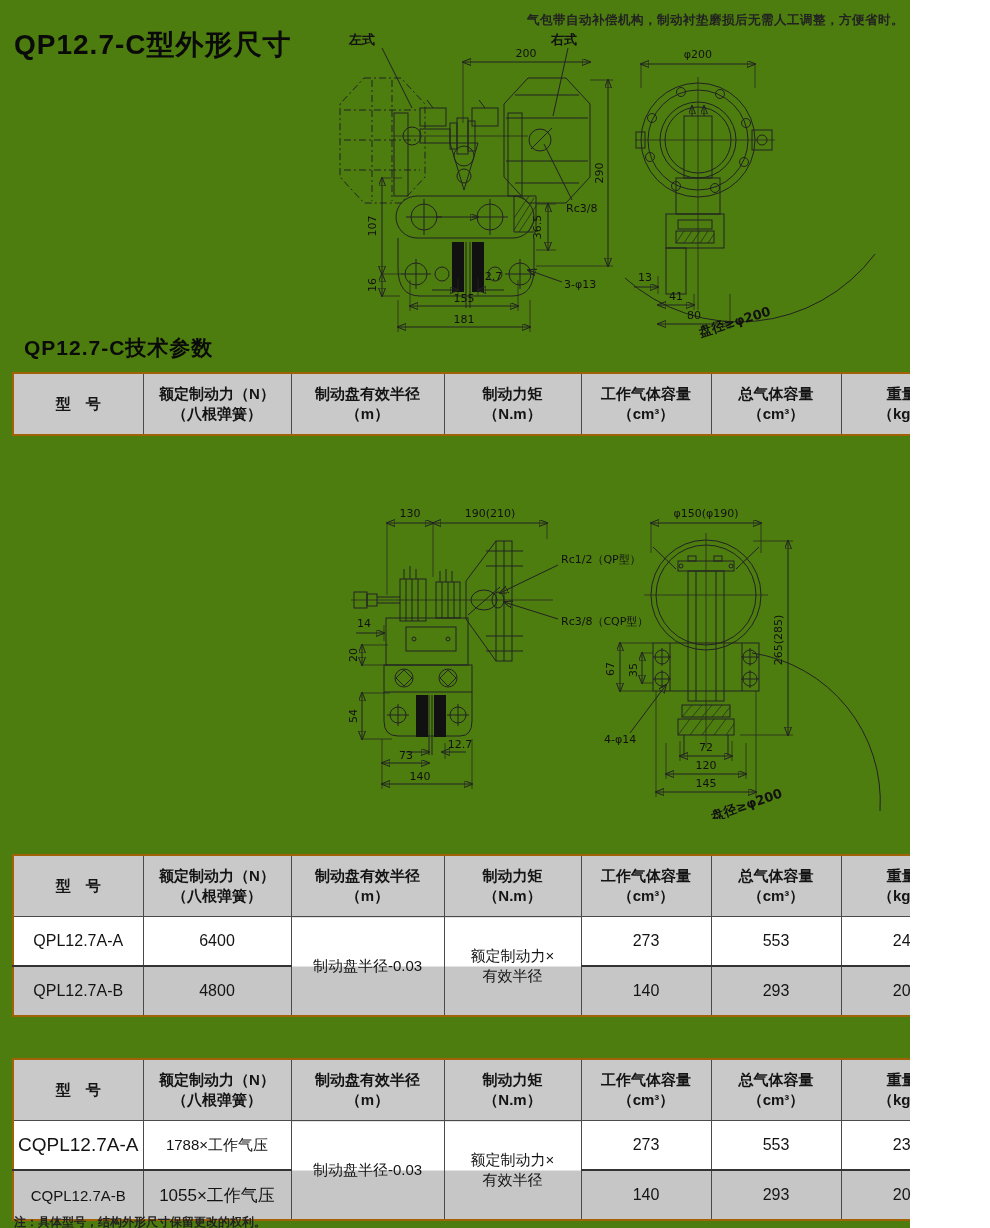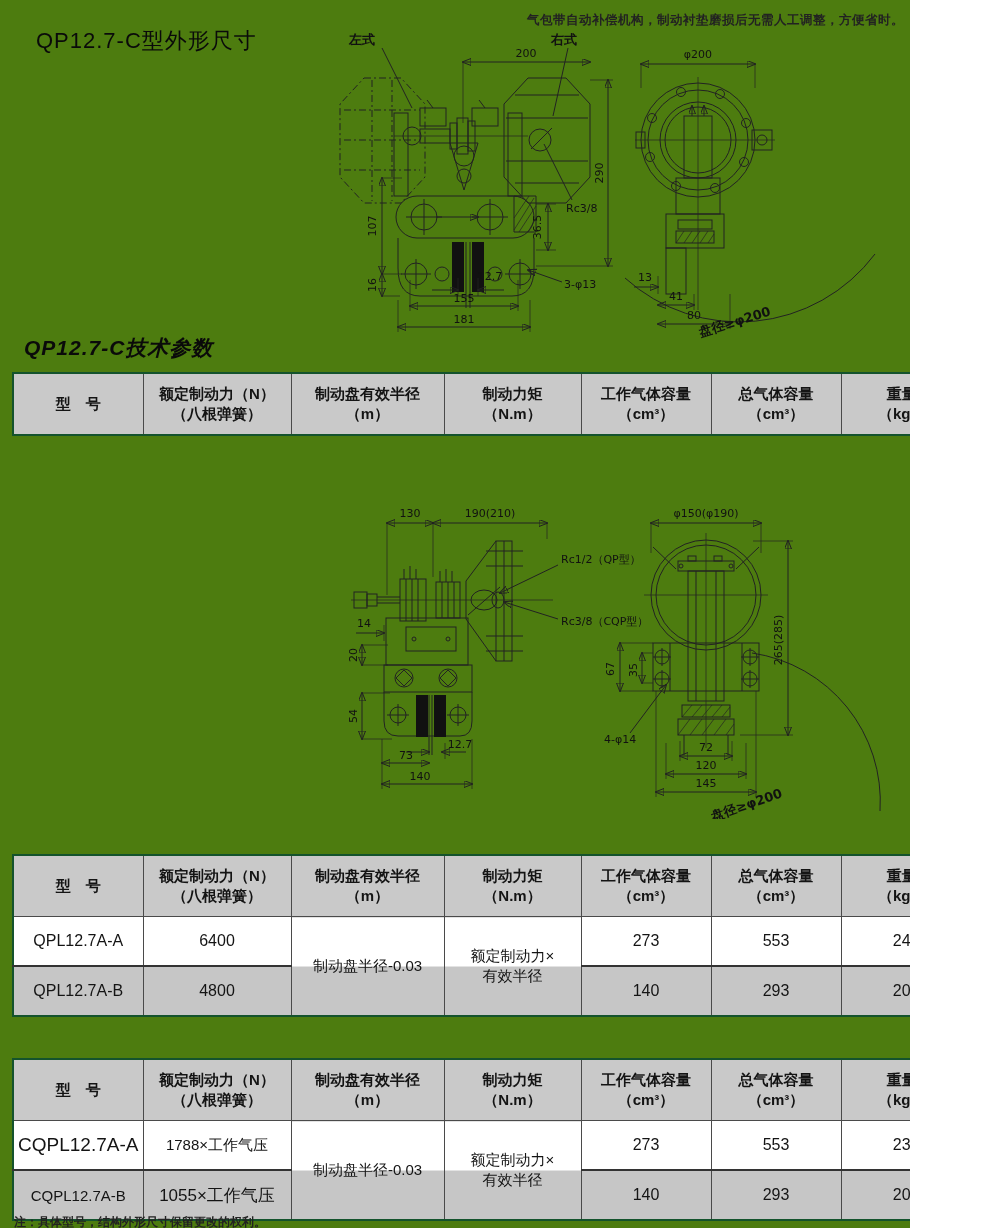--- a/index.html
+++ b/index.html
@@ -1,26 +1,26 @@
 <!DOCTYPE html>
 <html><head>
 <meta charset="utf-8">
 <style>
   html,body{margin:0;padding:0;background:#fff;}
   .page{position:relative;width:910px;height:1228px;background:#4d7c0f;overflow:hidden;
         font-family:"Liberation Sans","DejaVu Sans",sans-serif;color:#111;}
   .abs{position:absolute;}
   .top-note{top:12px;right:6px;font-size:12.5px;font-weight:700;color:#222;letter-spacing:.5px;}
-  .h-big{font-size:22px;font-weight:400;color:#0a0a0a;letter-spacing:1px;white-space:nowrap;margin-left:22px;}
-  .h-tbl{font-size:21px;font-weight:700;color:#0a0a0a;letter-spacing:1px;white-space:nowrap;font-style:italic;}
+  .h-big{font-size:28px;font-weight:700;color:#0a0a0a;letter-spacing:1px;white-space:nowrap;}
+  .h-tbl{font-size:21px;font-weight:700;color:#0a0a0a;letter-spacing:1px;white-space:nowrap;}
   .footer-note{font-size:12px;font-weight:600;color:#222;}
 
   
   table.spec{border-collapse:collapse;table-layout:fixed;width:950px;background:#fff;
-             border:2px solid #14532d;}
+             border:2px solid #a16207;}
   table.spec th,table.spec td{border:1px solid #4a4a4a;text-align:center;vertical-align:middle;
              padding:2px 3px;color:#141414;overflow:hidden;}
   table.spec th{background:#c9c9c9;font-weight:700;font-size:15px;line-height:1.35;height:56px;}
   table.spec td{font-size:16px;}
   table.t1 td{height:52px;}
   table.t2 td{height:44px;}
   tr.row-b td{background:#c6c6c6;border-top:2px solid #333;}
   td.merged{background:linear-gradient(to bottom,#ffffff 50%,#c6c6c6 50%) !important;border-top:1px solid #4a4a4a !important;}
   .two-line div{line-height:1.35;}
 

